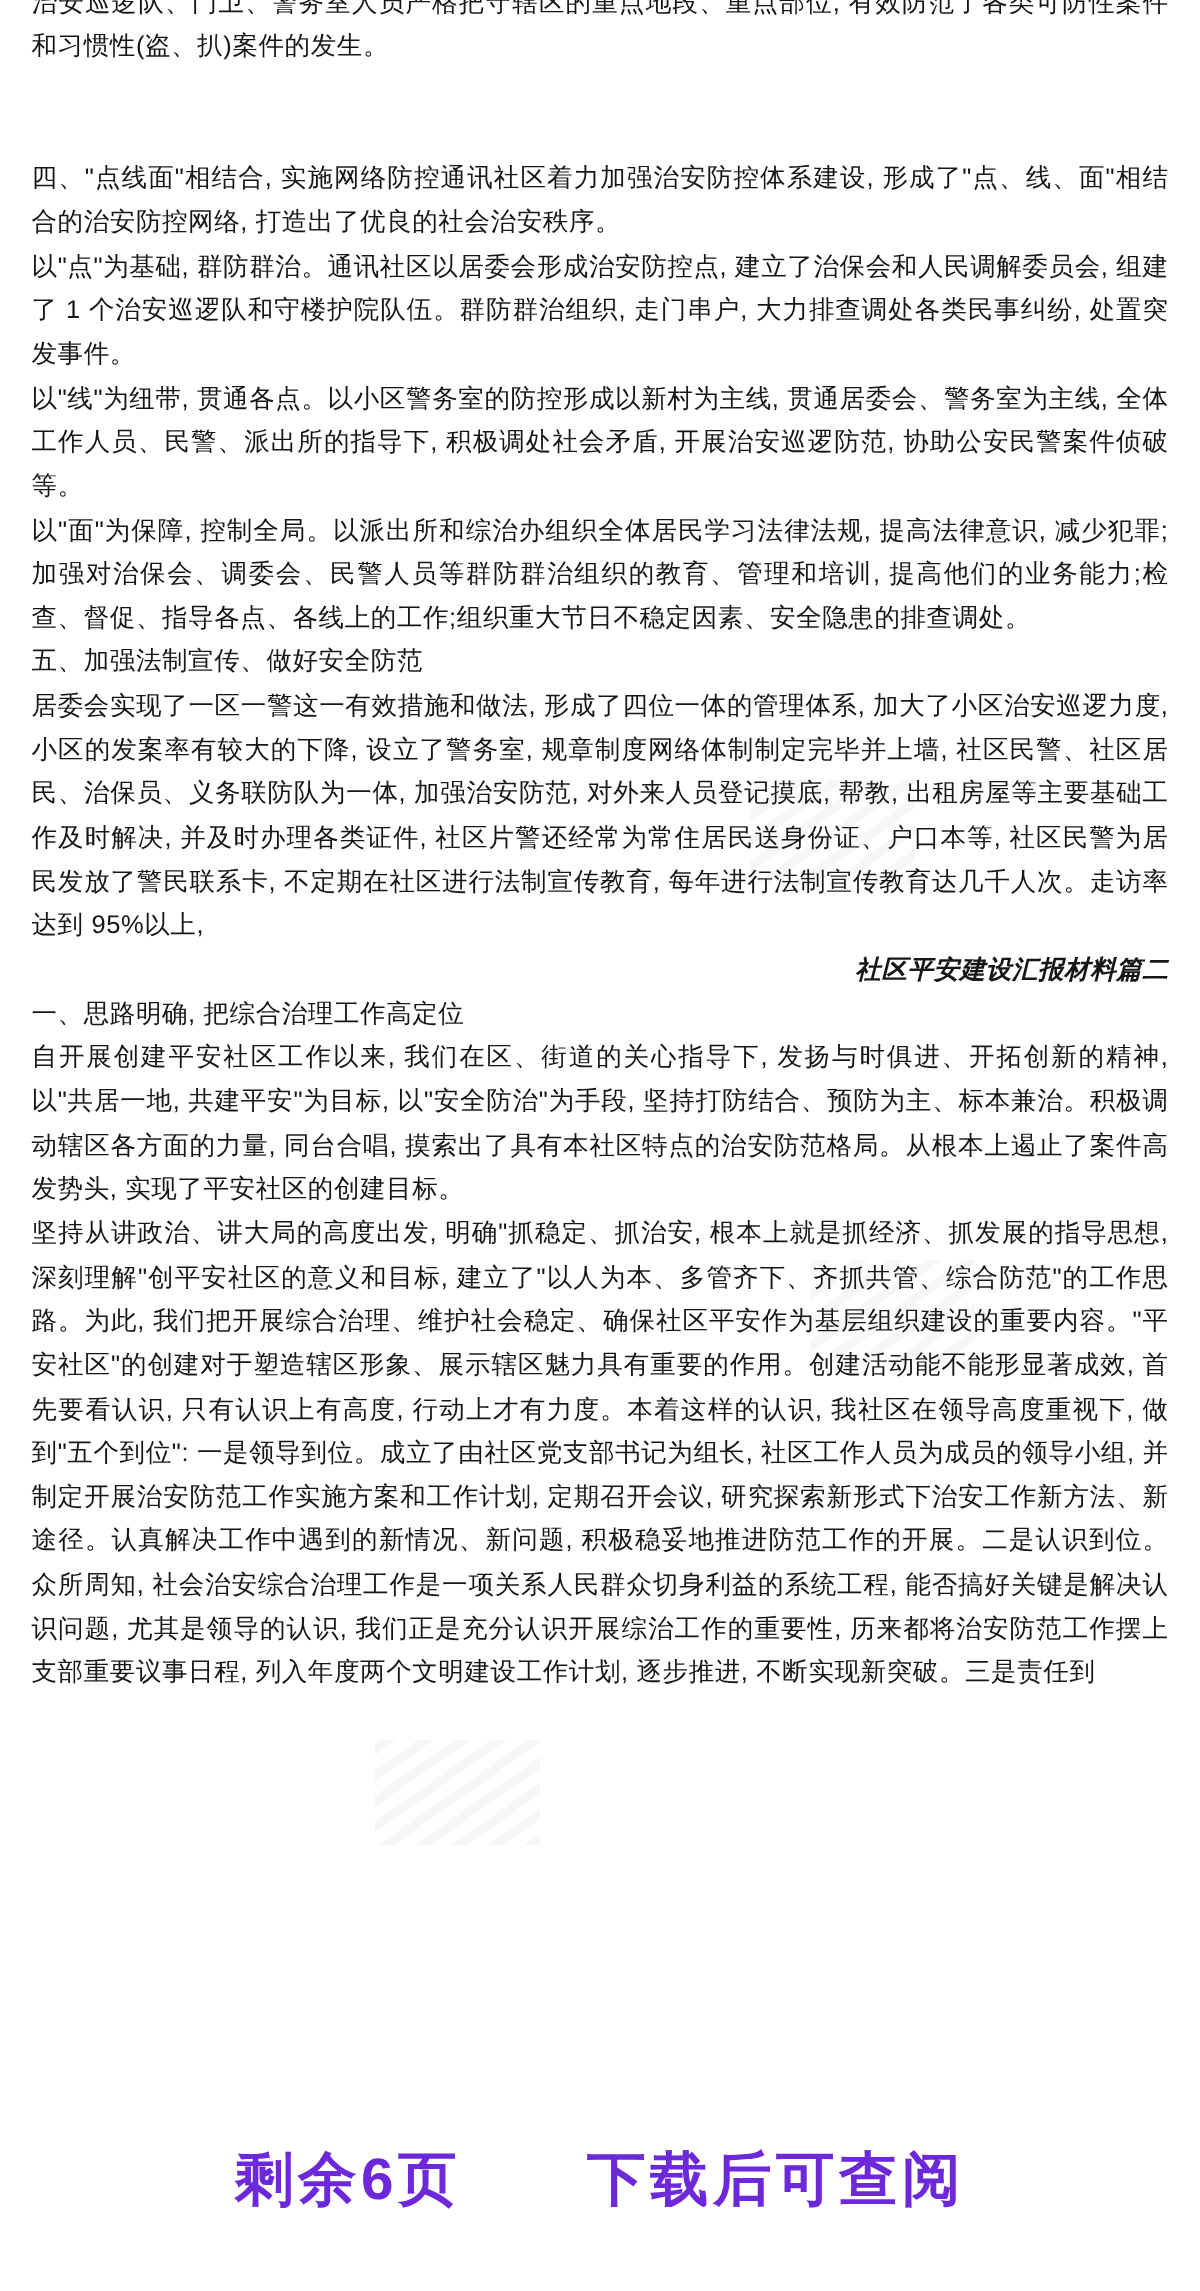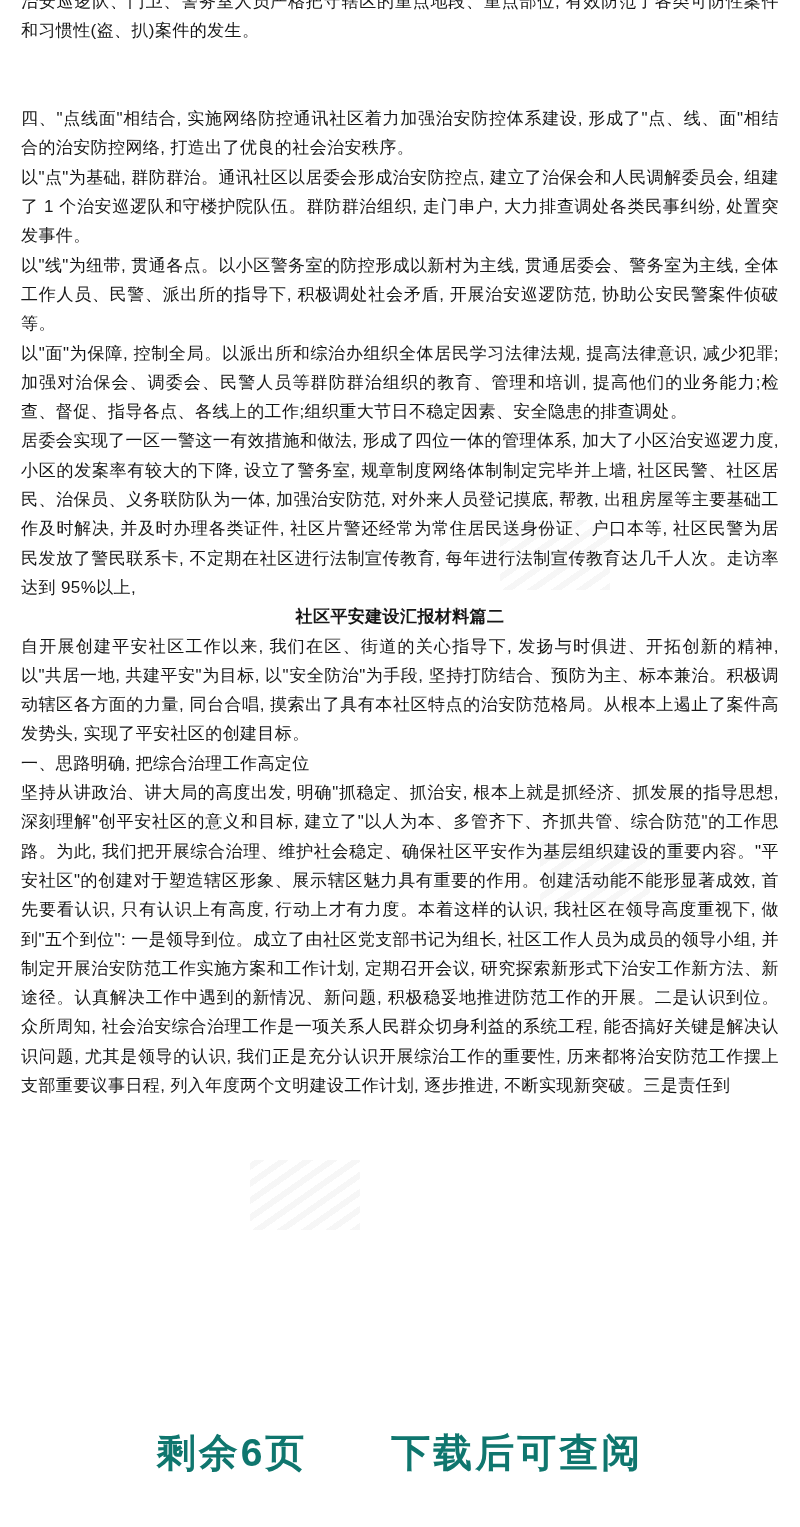--- a/index.html
+++ b/index.html
@@ -23,21 +23,22 @@
     font-size: 17px;
     line-height: 29.3px;
     text-align: justify;
     text-justify: inter-ideograph;
     word-break: break-all;
     letter-spacing: 0.4px;
   }
   .para.blank { height: 29.3px; }
   .para.bold {
     font-weight: bold;
-    text-align: center;
+    text-align: right;
+    font-style: italic;
   }
   .footer {
     position: absolute;
     top: 1426px;
     left: 0;
     width: 100%;
     text-align: center;
     font-size: 39px;
     font-weight: bold;
     color: #8c8c8c;
@@ -59,24 +60,25 @@
 <body>
 
 <div class="doc">
     <p class="para">治安巡逻队、门卫、警务室人员严格把守辖区的重点地段、重点部位, 有效防范了各类可防性案件和习惯性(盗、扒)案件的发生。</p>
     <p class="para blank"></p>
     <p class="para blank"></p>
     <p class="para">四、"点线面"相结合, 实施网络防控通讯社区着力加强治安防控体系建设, 形成了"点、线、面"相结合的治安防控网络, 打造出了优良的社会治安秩序。</p>
     <p class="para">以"点"为基础, 群防群治。通讯社区以居委会形成治安防控点, 建立了治保会和人民调解委员会, 组建了 1 个治安巡逻队和守楼护院队伍。群防群治组织, 走门串户, 大力排查调处各类民事纠纷, 处置突发事件。</p>
     <p class="para">以"线"为纽带, 贯通各点。以小区警务室的防控形成以新村为主线, 贯通居委会、警务室为主线, 全体工作人员、民警、派出所的指导下, 积极调处社会矛盾, 开展治安巡逻防范, 协助公安民警案件侦破等。</p>
     <p class="para">以"面"为保障, 控制全局。以派出所和综治办组织全体居民学习法律法规, 提高法律意识, 减少犯罪;加强对治保会、调委会、民警人员等群防群治组织的教育、管理和培训, 提高他们的业务能力;检查、督促、指导各点、各线上的工作;组织重大节日不稳定因素、安全隐患的排查调处。</p>
+    <p class="para">五、加强法制宣传、做好安全防范</p>
     <p class="para">居委会实现了一区一警这一有效措施和做法, 形成了四位一体的管理体系, 加大了小区治安巡逻力度, 小区的发案率有较大的下降, 设立了警务室, 规章制度网络体制制定完毕并上墙, 社区民警、社区居民、治保员、义务联防队为一体, 加强治安防范, 对外来人员登记摸底, 帮教, 出租房屋等主要基础工作及时解决, 并及时办理各类证件, 社区片警还经常为常住居民送身份证、户口本等, 社区民警为居民发放了警民联系卡, 不定期在社区进行法制宣传教育, 每年进行法制宣传教育达几千人次。走访率达到 95%以上,</p>
     <p class="para bold">社区平安建设汇报材料篇二</p>
+    <p class="para">一、思路明确, 把综合治理工作高定位</p>
     <p class="para">自开展创建平安社区工作以来, 我们在区、街道的关心指导下, 发扬与时俱进、开拓创新的精神, 以"共居一地, 共建平安"为目标, 以"安全防治"为手段, 坚持打防结合、预防为主、标本兼治。积极调动辖区各方面的力量, 同台合唱, 摸索出了具有本社区特点的治安防范格局。从根本上遏止了案件高发势头, 实现了平安社区的创建目标。</p>
-    <p class="para">一、思路明确, 把综合治理工作高定位</p>
     <p class="para">坚持从讲政治、讲大局的高度出发, 明确"抓稳定、抓治安, 根本上就是抓经济、抓发展的指导思想, 深刻理解"创平安社区的意义和目标, 建立了"以人为本、多管齐下、齐抓共管、综合防范"的工作思路。为此, 我们把开展综合治理、维护社会稳定、确保社区平安作为基层组织建设的重要内容。"平安社区"的创建对于塑造辖区形象、展示辖区魅力具有重要的作用。创建活动能不能形显著成效, 首先要看认识, 只有认识上有高度, 行动上才有力度。本着这样的认识, 我社区在领导高度重视下, 做到"五个到位": 一是领导到位。成立了由社区党支部书记为组长, 社区工作人员为成员的领导小组, 并制定开展治安防范工作实施方案和工作计划, 定期召开会议, 研究探索新形式下治安工作新方法、新途径。认真解决工作中遇到的新情况、新问题, 积极稳妥地推进防范工作的开展。二是认识到位。众所周知, 社会治安综合治理工作是一项关系人民群众切身利益的系统工程, 能否搞好关键是解决认识问题, 尤其是领导的认识, 我们正是充分认识开展综治工作的重要性, 历来都将治安防范工作摆上支部重要议事日程, 列入年度两个文明建设工作计划, 逐步推进, 不断实现新突破。三是责任到</p>
   </div>
 
 <div class="wm wm1"></div>
 <div class="wm wm2"></div>
 <div class="wm wm3"></div>
 
-<div class="footer" style="color: #0f766e;">剩余6页　　下载后可查阅</div>
+<div class="footer" style="color: #6d28d9;">剩余6页　　下载后可查阅</div>
 
 </body></html>

